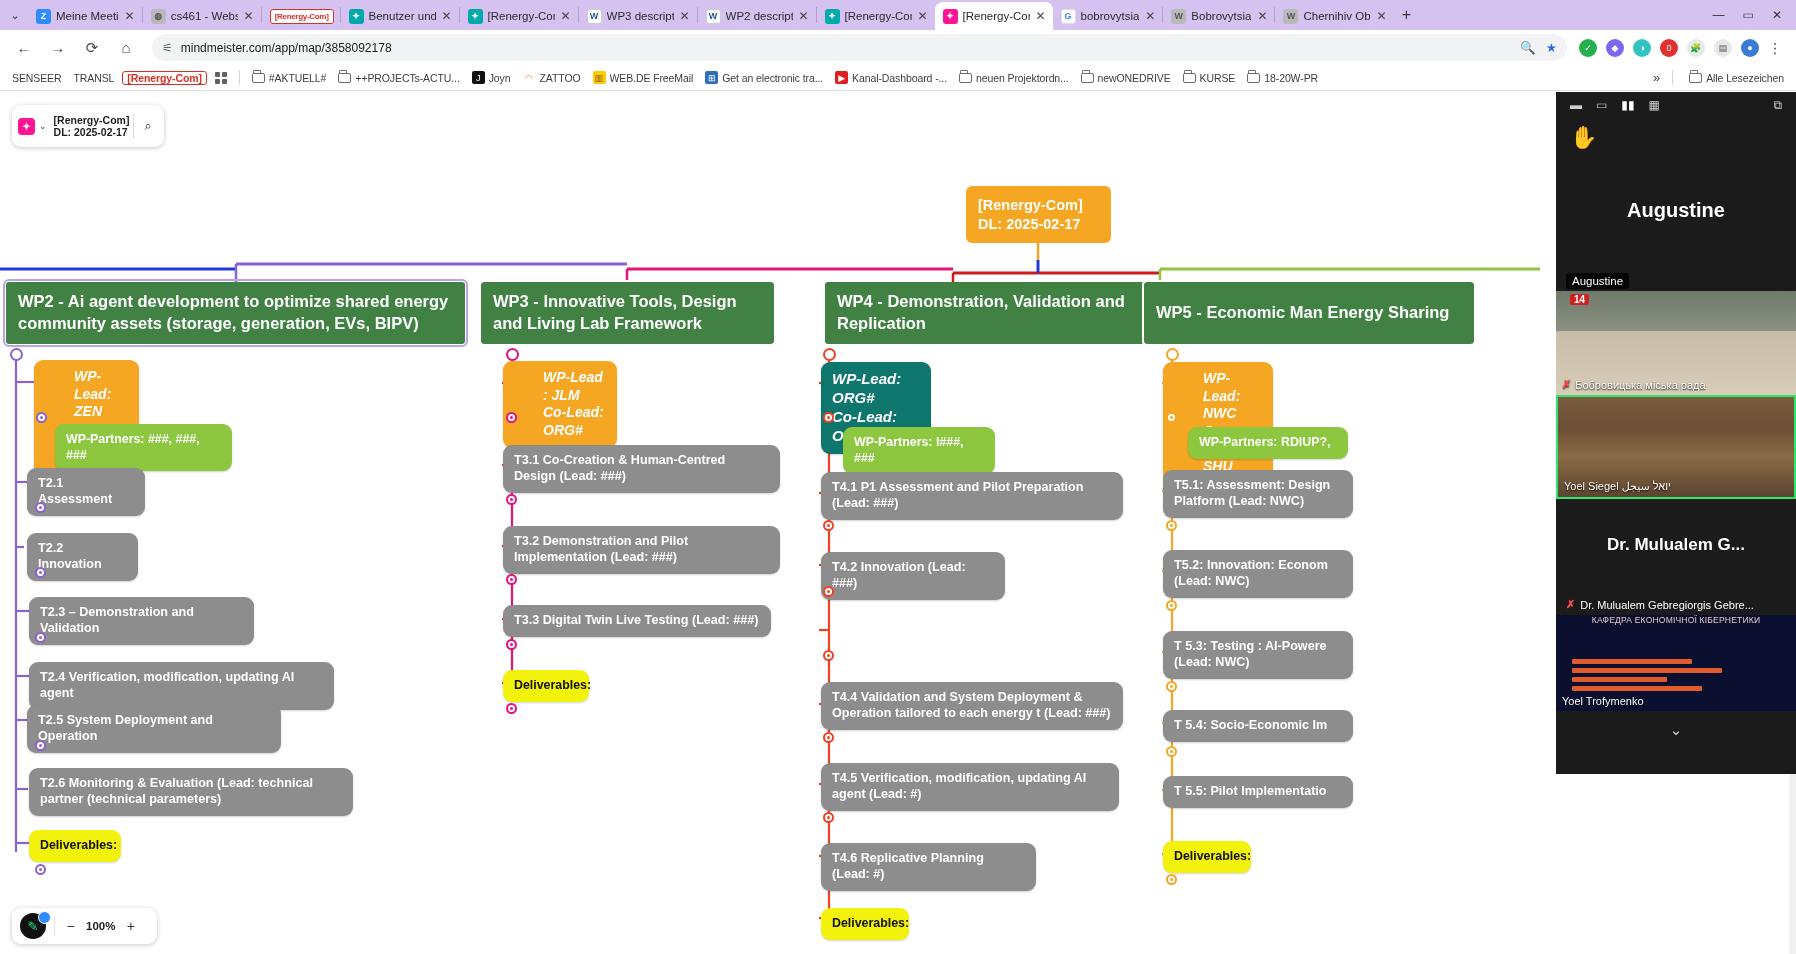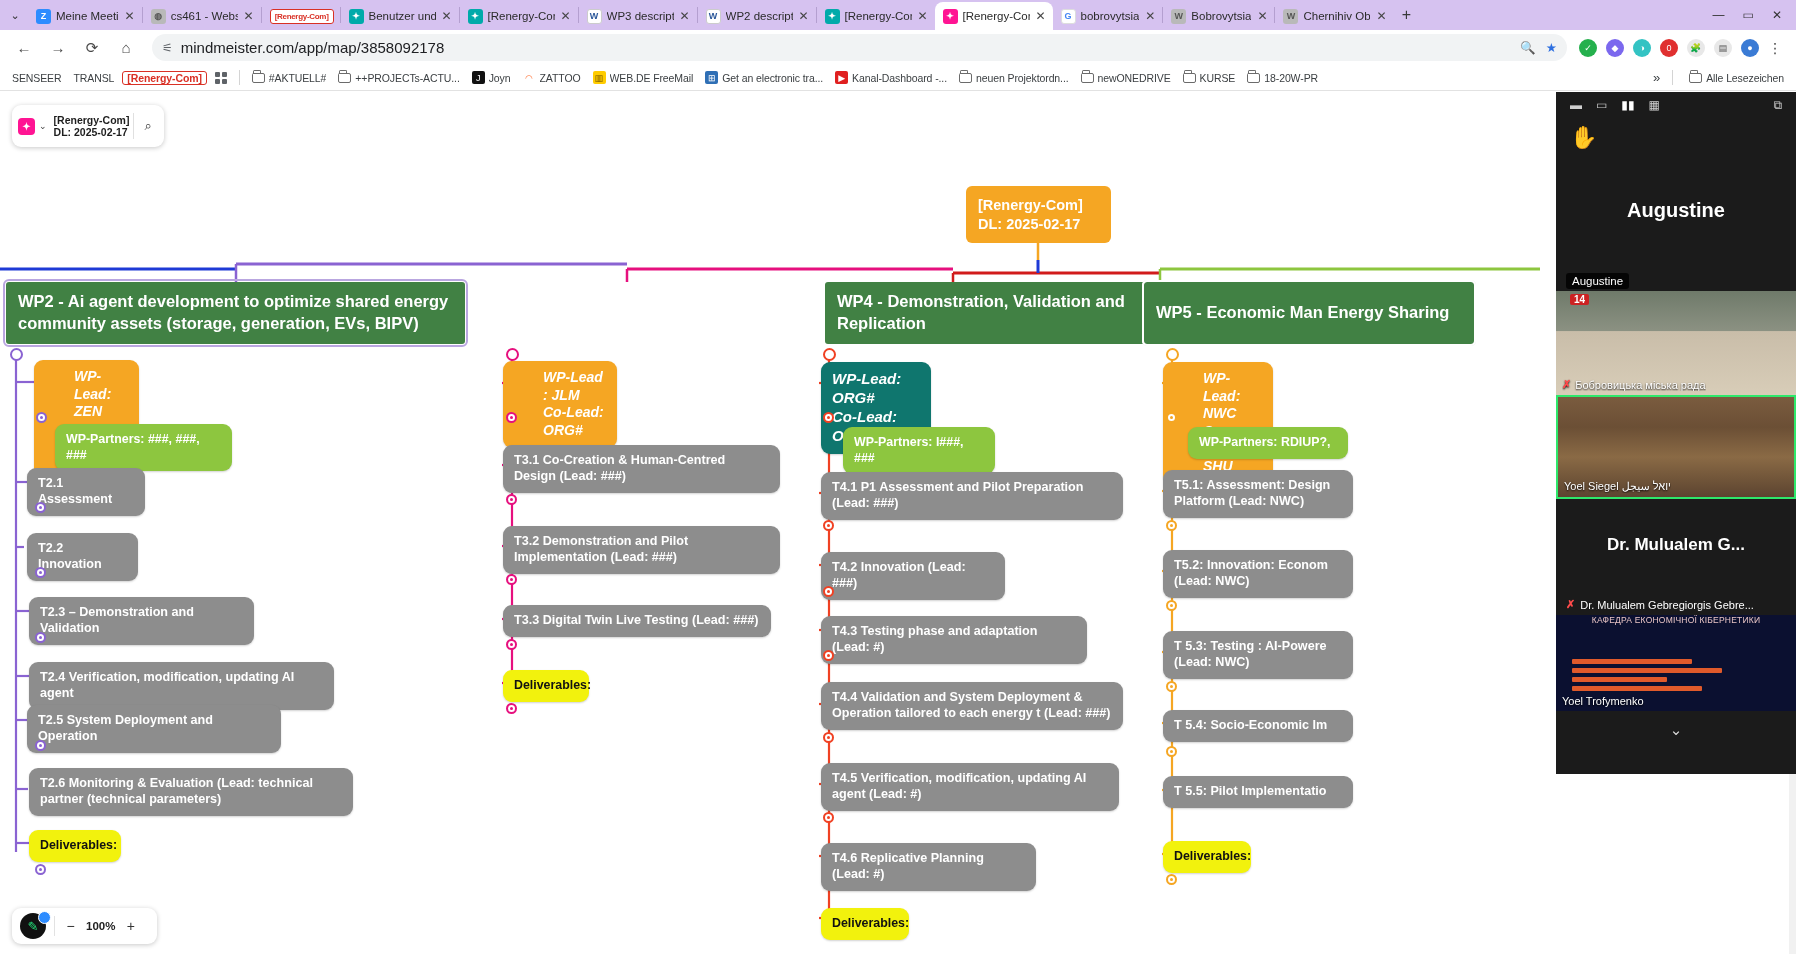--- a/index.html
+++ b/index.html
@@ -59,21 +59,21 @@
     height: 35px; background: #ffffff; display: flex; align-items: center;
     gap: 6px; padding: 0 10px;
   }
   .nav-ic { width: 28px; height: 28px; display:flex; align-items:center;
             justify-content:center; color:#4a4a4a; font-size: 15px; border-radius:50%; }
   .omnibox {
     flex: 1; height: 27px; background: #f1f3f4; border-radius: 14px;
     display: flex; align-items: center; gap: 8px; padding: 0 10px;
     font-size: 12.5px; color: #202124; margin: 0 6px;
   }
-  .omni-url { color:#202124; font-size:15px; }
+  .omni-url { color:#202124; font-size:12px; }
   .omni-right { margin-left:auto; display:flex; gap:10px; align-items:center; color:#5f6368;}
   .ext-row { display:flex; align-items:center; gap:9px; padding-right:4px; }
   .ext-ic { width:18px; height:18px; border-radius:50%; flex:0 0 18px;
             display:flex; align-items:center; justify-content:center;
             font-size:9px; color:#fff; }
 
   .bookmarks {
     height: 26px; background: #ffffff; display: flex; align-items: center;
     gap: 4px; padding: 0 8px; font-size: 10.5px; color: #3c4043;
     border-bottom: 1px solid #e2e2e2;
@@ -498,20 +498,23 @@
     <div class="knob dot" style="left:35px; top:475px;"></div>
     <div class="node" style="left:29px; top:505px; width:225px;">T2.3 – Demonstration and Validation</div>
     <div class="knob dot" style="left:35px; top:540px;"></div>
     <div class="node" style="left:29px; top:570px; width:305px;">T2.4 Verification, modification, updating AI agent</div>
     <div class="node" style="left:27px; top:613px; width:254px;">T2.5 System Deployment and  Operation</div>
     <div class="knob dot" style="left:35px; top:648px;"></div>
     <div class="node" style="left:29px; top:676px; width:324px;">T2.6 Monitoring &amp; Evaluation (Lead: technical partner (technical parameters)</div>
     <div class="node deliv" style="left:29px; top:738px; width:92px;">Deliverables:</div>
     <div class="knob dot" style="left:35px; top:772px;"></div>
 
+    <div class="wp" style="left:481px; top:190px; width:293px;">
+      <div class="wp-head sel2" style="width:293px;height:62px;">WP3 - Innovative Tools, Design and Living Lab Framework</div>
+    </div>
     <div class="knob big c-pink" style="left:506px; top:256px;"></div>
     <div class="node lead" style="left:503px; top:269px; width:114px; white-space:pre-line;">WP-Lead : JLM
 Co-Lead:   ORG#</div>
     <div class="knob dot c-pink" style="left:506px; top:320px;"></div>
     <div class="node" style="left:503px; top:353px; width:277px;">T3.1 Co-Creation &amp; Human-Centred Design  (Lead: ###)</div>
     <div class="knob dot c-pink" style="left:506px; top:402px;"></div>
     <div class="node" style="left:503px; top:434px; width:277px;">T3.2 Demonstration and Pilot Implementation  (Lead: ###)</div>
     <div class="knob dot c-pink" style="left:506px; top:482px;"></div>
     <div class="node" style="left:503px; top:513px; width:268px;">T3.3 Digital Twin Live Testing    (Lead: ###)</div>
     <div class="knob dot c-pink" style="left:506px; top:547px;"></div>
@@ -523,21 +526,20 @@
     </div>
     <div class="knob big c-red" style="left:823px; top:256px;"></div>
     <div class="node lead-red" style="left:821px; top:270px; width:110px; white-space:pre-line;">WP-Lead: ORG#
 Co-Lead: ORG#</div>
     <div class="knob dot c-red" style="left:823px; top:320px;"></div>
     <div class="node partners" style="left:843px; top:335px; width:152px;">WP-Partners: I###, ###</div>
     <div class="node" style="left:821px; top:380px; width:302px;">T4.1 P1 Assessment and Pilot Preparation (Lead: ###)</div>
     <div class="knob dot c-red" style="left:823px; top:428px;"></div>
     <div class="node" style="left:821px; top:460px; width:184px;">T4.2 Innovation  (Lead: ###)</div>
     <div class="knob dot c-red" style="left:823px; top:494px;"></div>
-    <div class="node" style="left:821px; top:524px; width:266px;">T4.3 Testing phase and adaptation (Lead: #)</div>
     <div class="knob dot c-red" style="left:823px; top:558px;"></div>
     <div class="node" style="left:821px; top:590px; width:302px;">T4.4 Validation and System Deployment &amp; Operation tailored to each energy t (Lead: ###)</div>
     <div class="knob dot c-red" style="left:823px; top:640px;"></div>
     <div class="node" style="left:821px; top:671px; width:298px;">T4.5 Verification, modification, updating AI agent (Lead: #)</div>
     <div class="knob dot c-red" style="left:823px; top:720px;"></div>
     <div class="node" style="left:821px; top:751px; width:215px;">T4.6 Replicative Planning (Lead: #)</div>
     <div class="node deliv" style="left:821px; top:816px; width:88px;">Deliverables:</div>
 
     <div class="wp" style="left:1144px; top:190px; width:330px;">
       <div class="wp-head sel2" style="width:330px;height:62px;">WP5 - Economic Man Energy Sharing</div>

